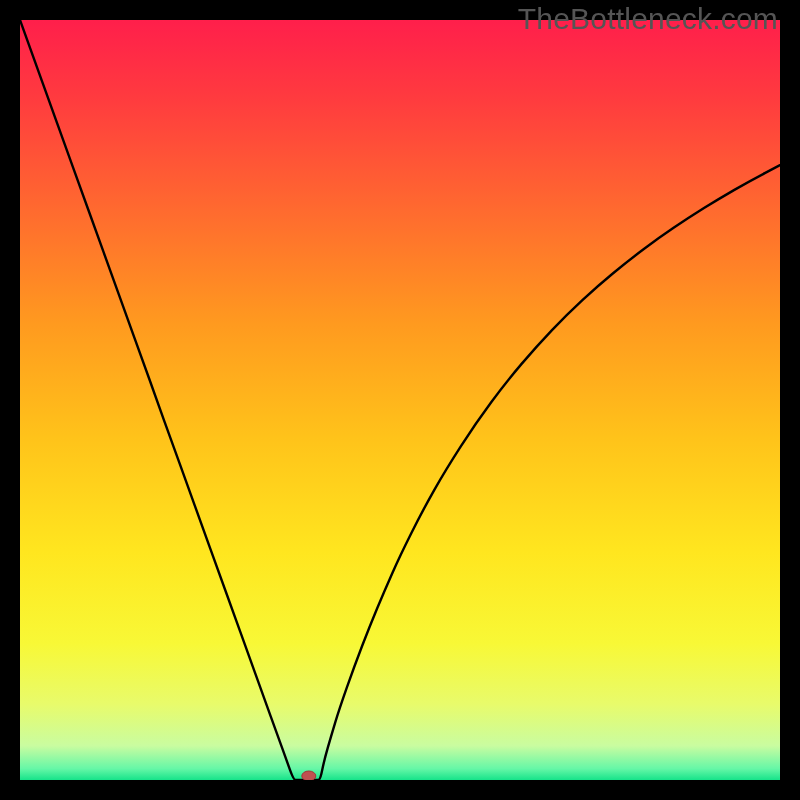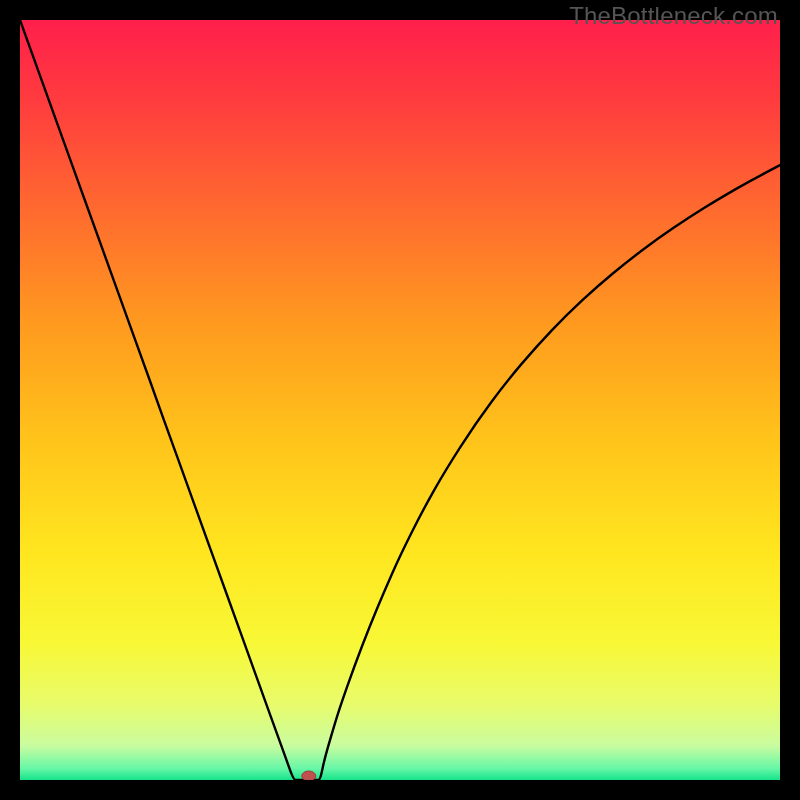--- a/index.html
+++ b/index.html
@@ -15,21 +15,21 @@
     position: relative;
     width: 800px;
     height: 800px;
     background: #000;
   }
   .watermark {
     position: absolute;
     top: 2px;
     right: 22px;
     color: #555;
-    font-size: 24px;
+    font-size: 30px;
     font-weight: 400;
     letter-spacing: 0.2px;
     z-index: 5;
   }
   .plot-wrap {
     position: absolute;
     left: 20px;
     top: 20px;
     width: 760px;
     height: 760px;

